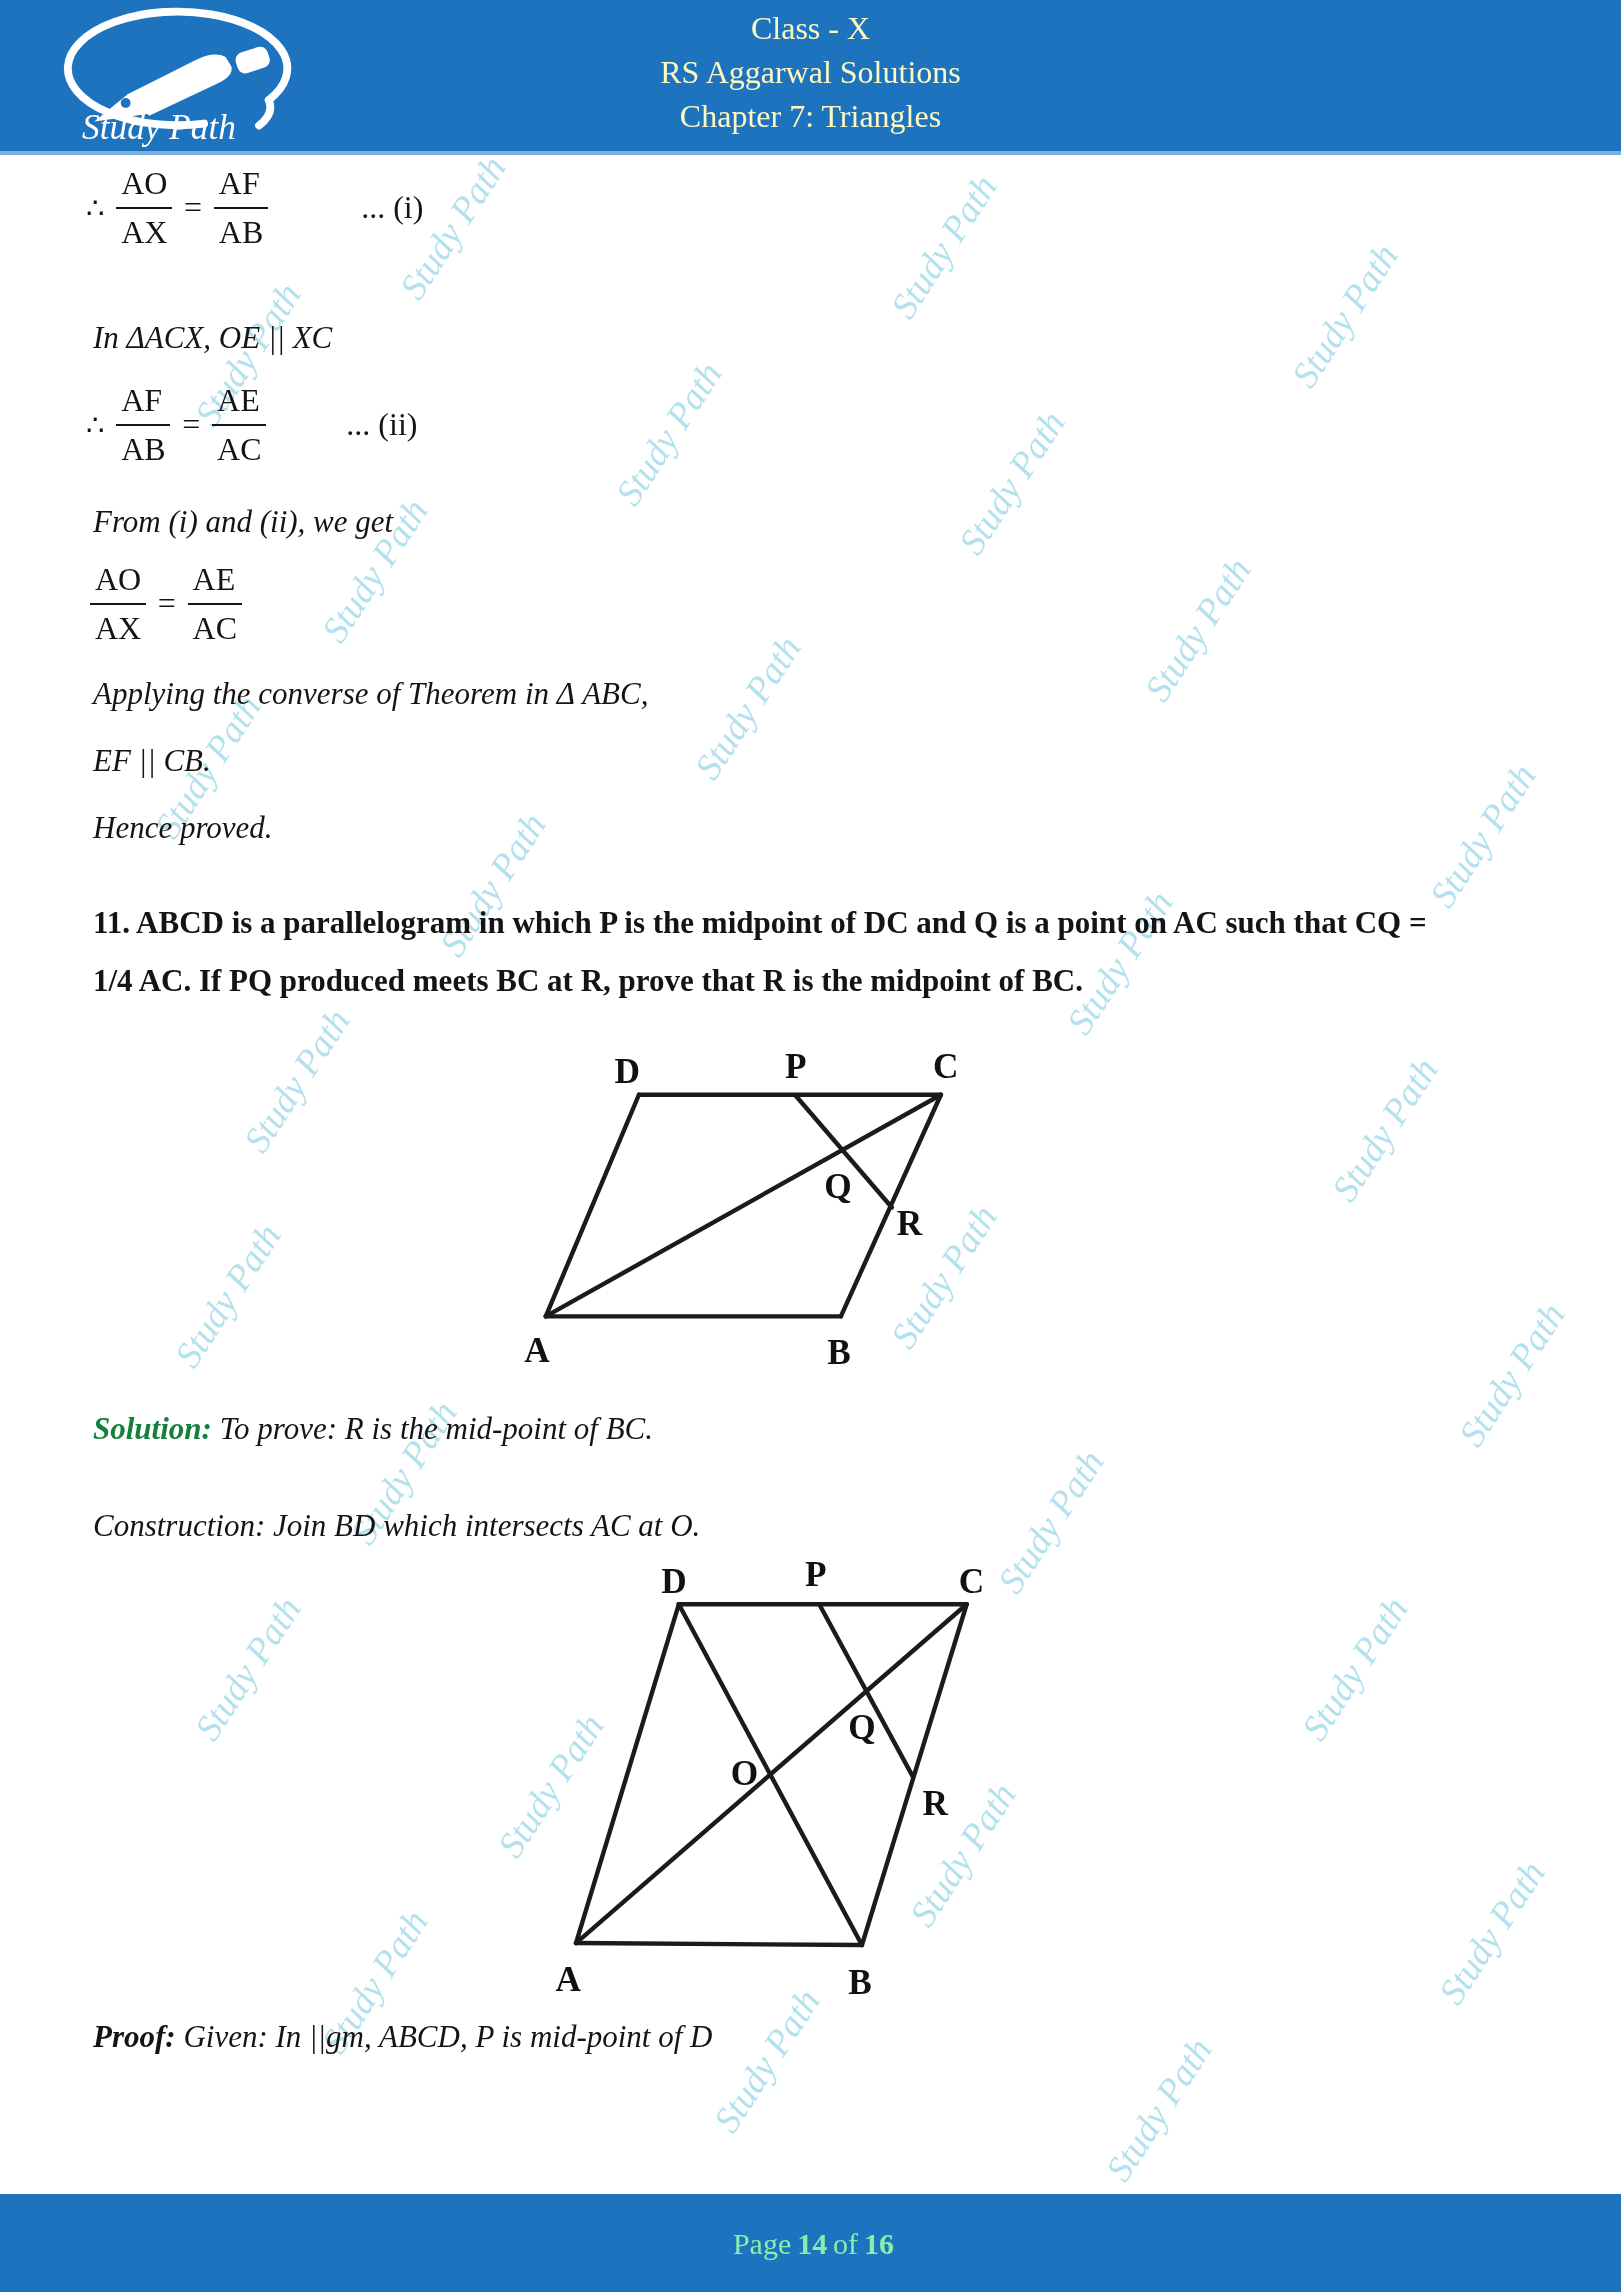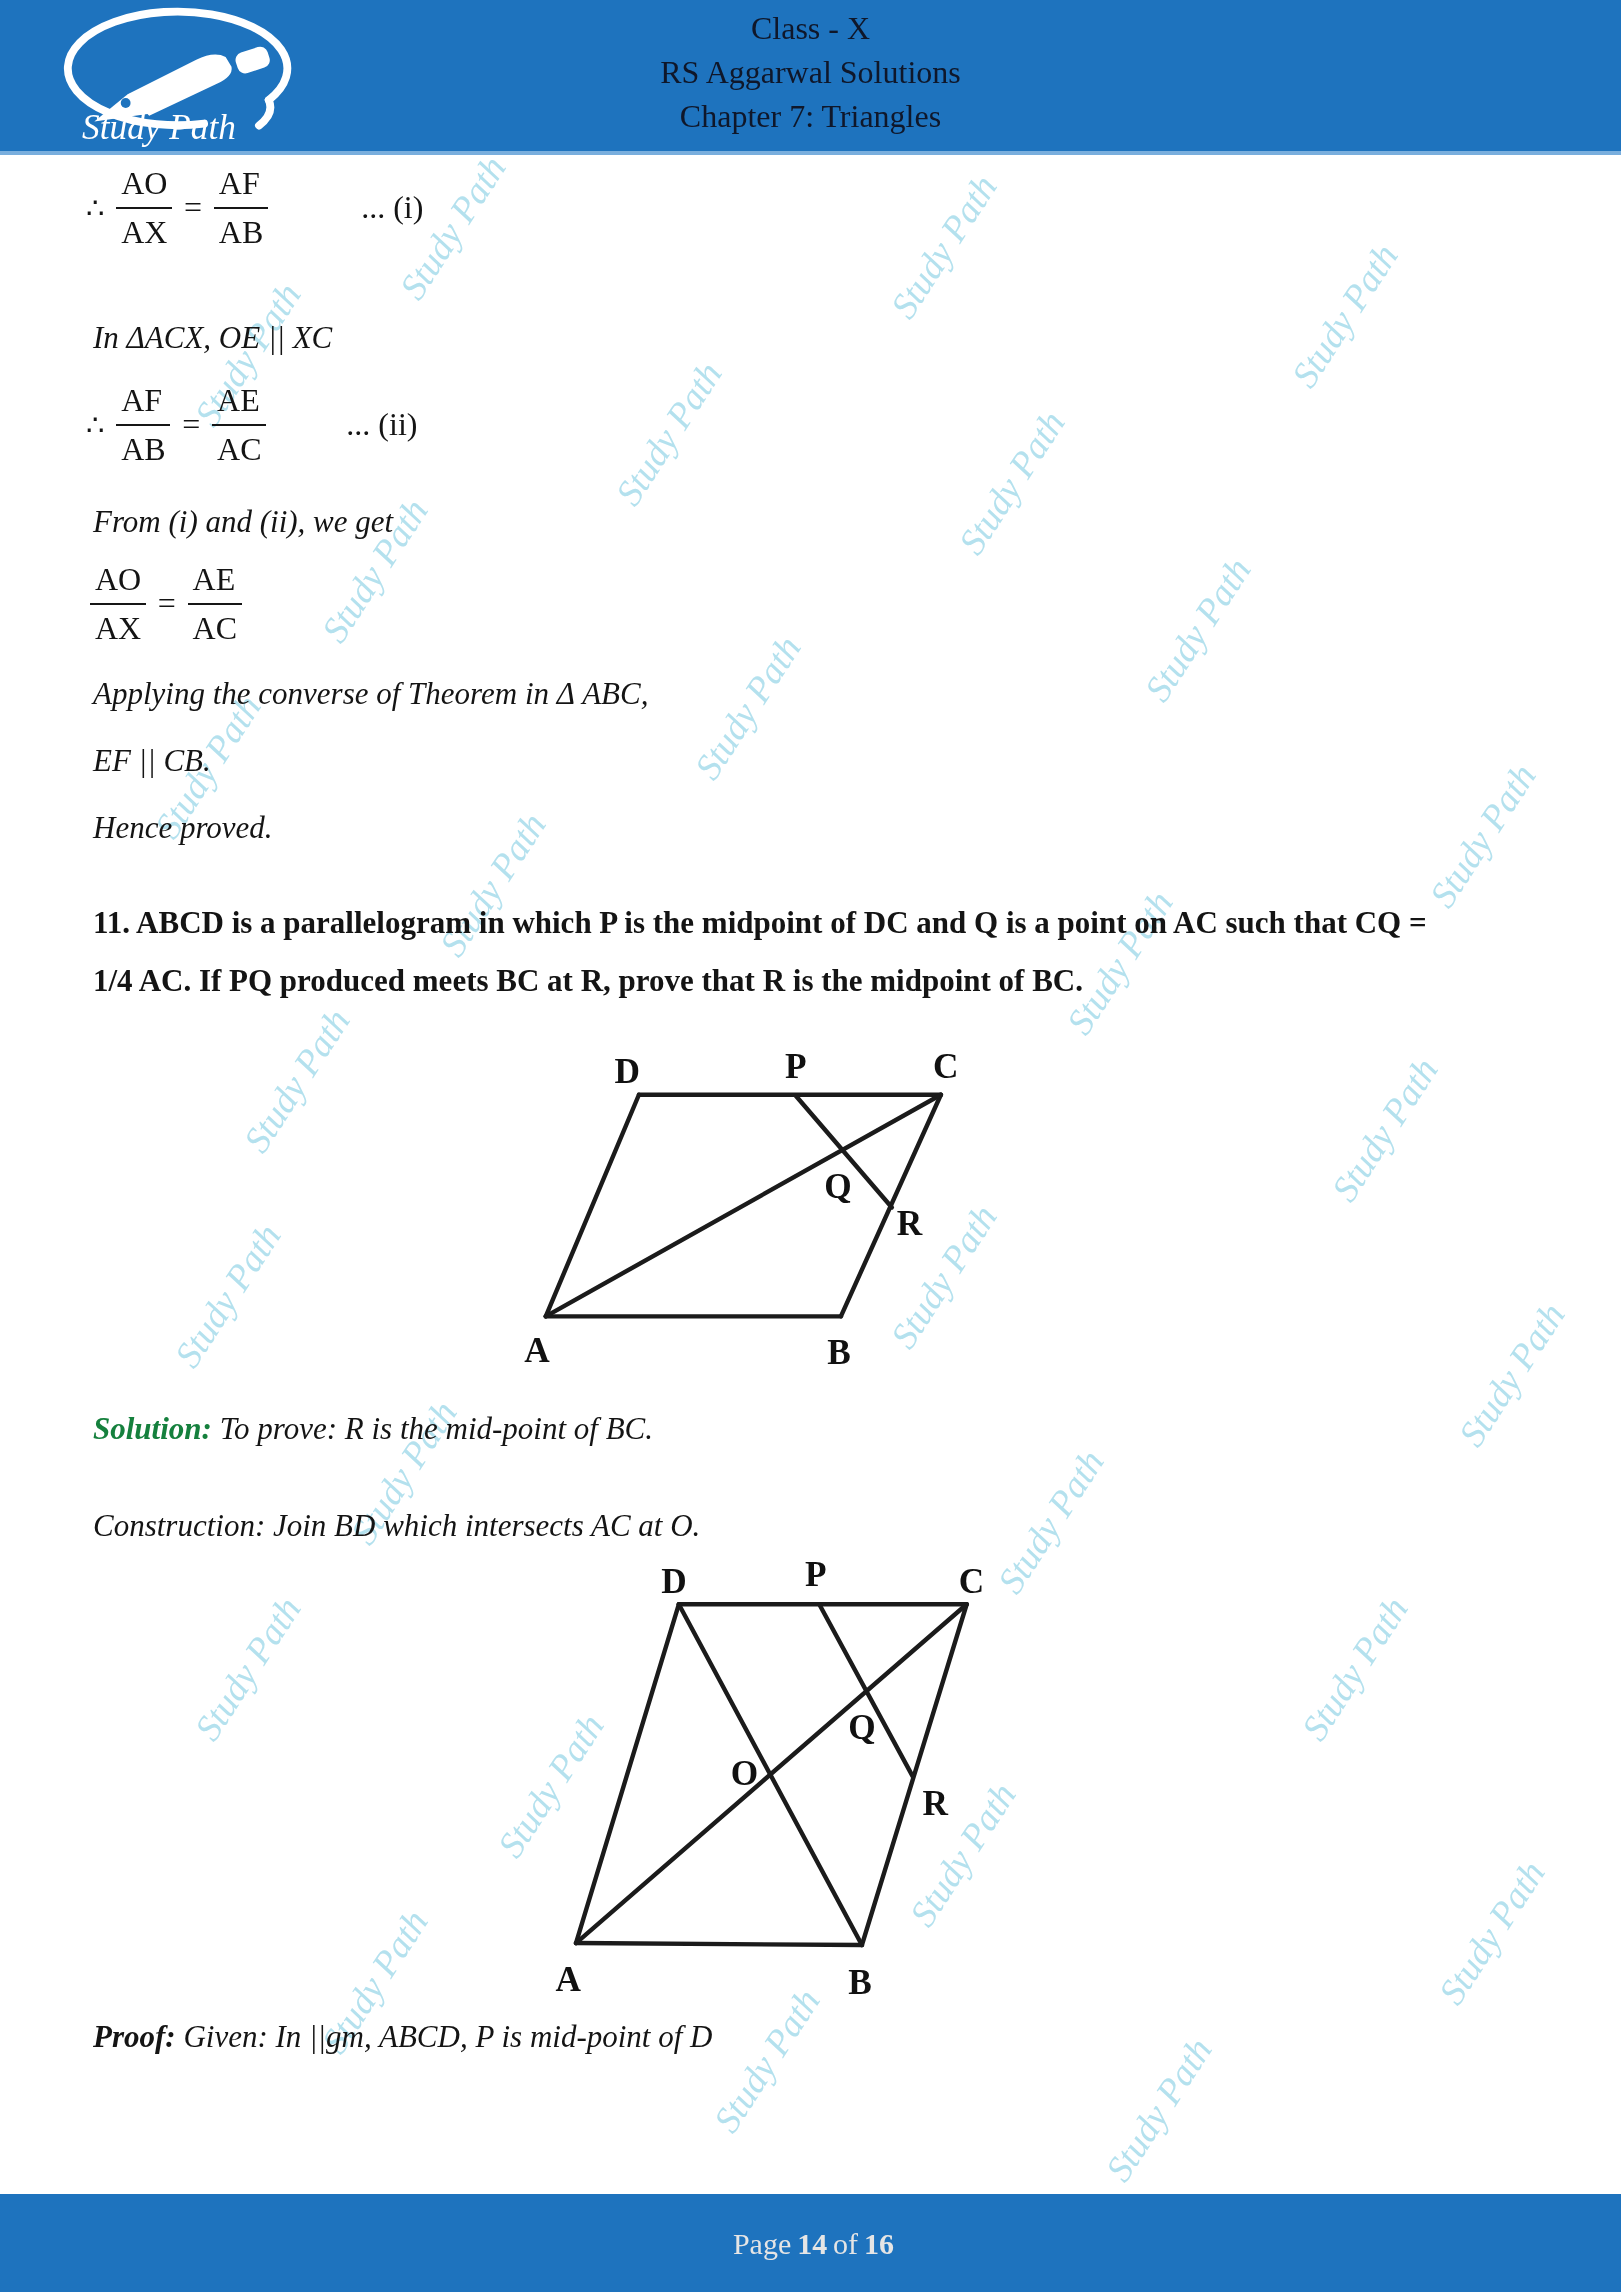--- a/index.html
+++ b/index.html
@@ -12,27 +12,27 @@
     color:#141414;
   }
   
   .hdr{
     position:absolute;left:0;top:0;width:100%;height:155px;
     background:#1e73be;border-bottom:4.9px solid #79aedd;
     box-sizing:border-box;
   }
   .hdr-title{
     position:absolute;left:0;top:5.9px;width:100%;
-    text-align:center;color:#0f172a;
+    text-align:center;color:#fef9c3;
     font-size:32px;line-height:44px;
   }
   .logo{position:absolute;left:11.8px;top:3.9px;width:294px;height:147px;}
   .ftr{
     position:absolute;left:0;top:2194px;width:100%;height:99px;
-    background:#1e73be;color:#e5e5e5;
+    background:#1e73be;color:#86efac;
     display:flex;align-items:center;justify-content:center;
     font-size:30px;
   }
   .ftr span{margin:0 5.9px;}
   .ftr b{font-weight:700;}
   
   .wm{
     position:absolute;
     font-style:italic;
     font-size:37px;

